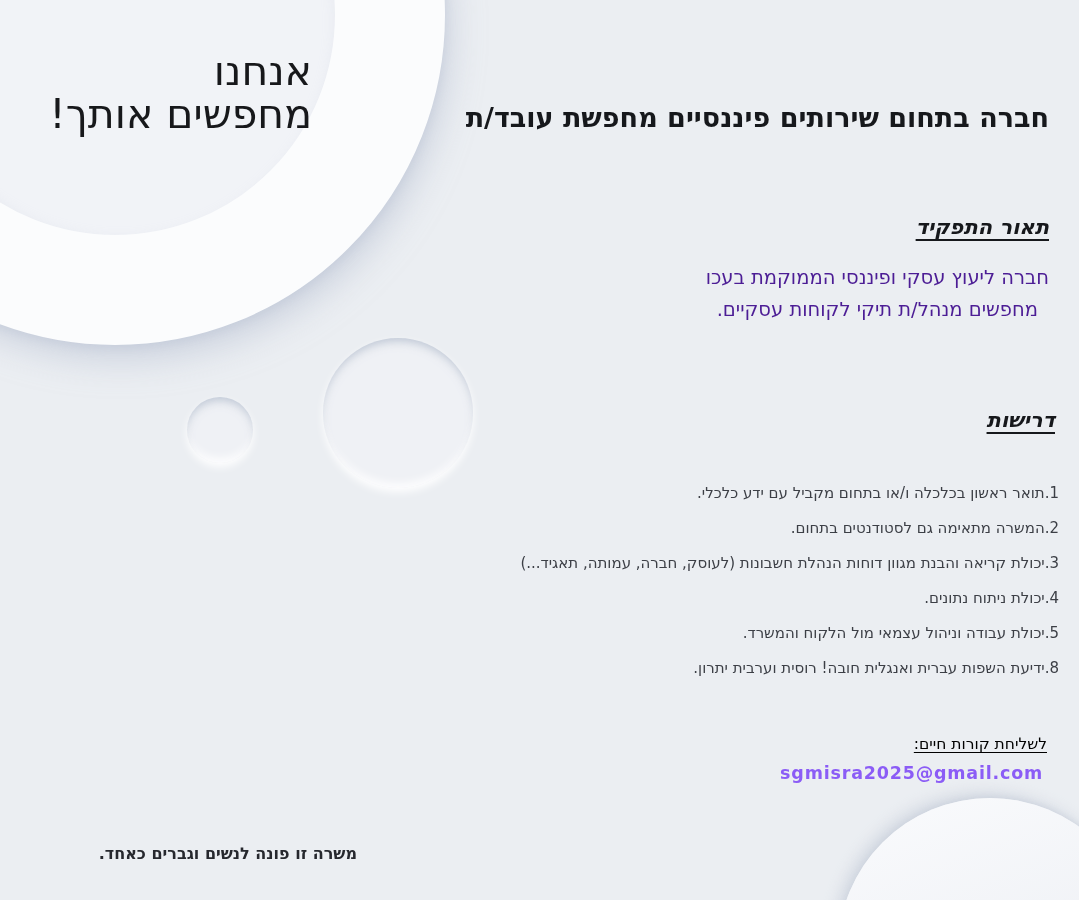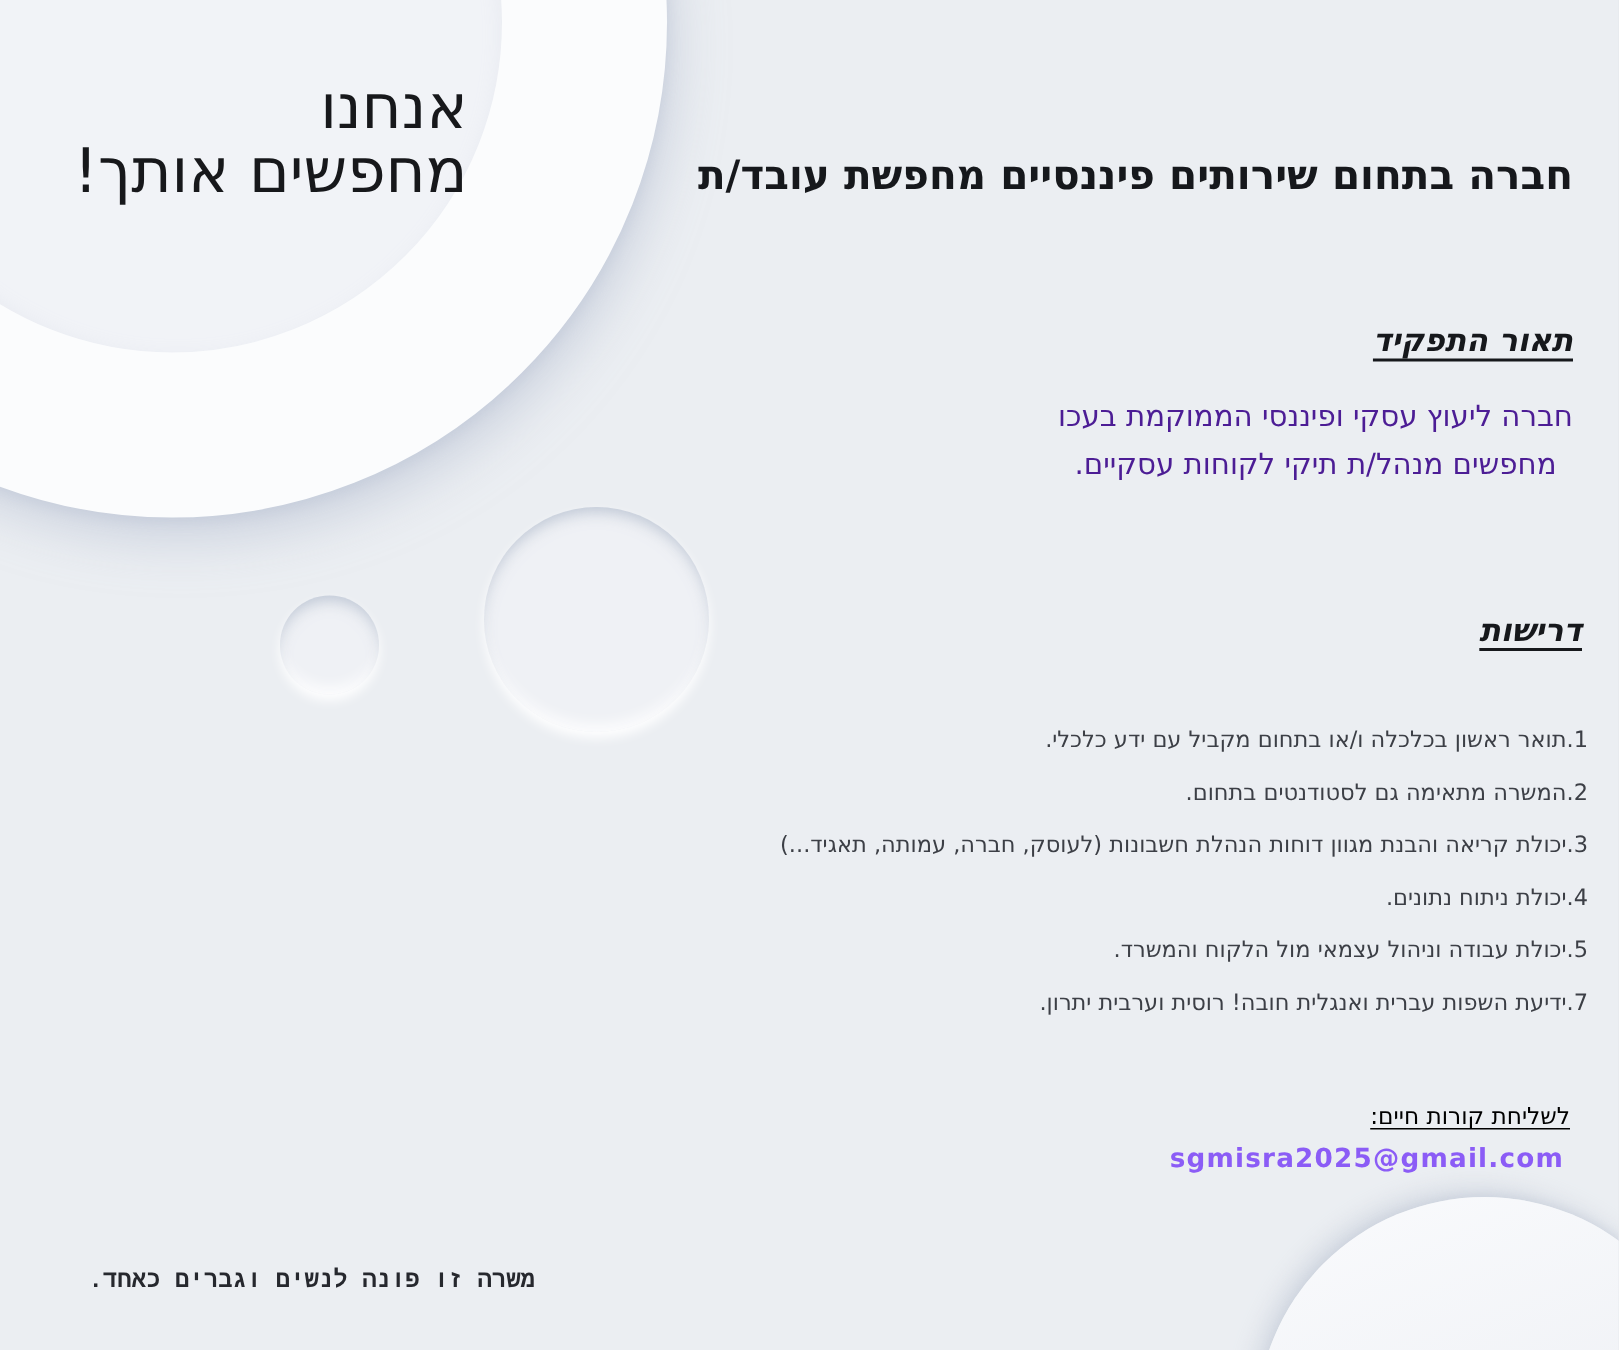--- a/index.html
+++ b/index.html
@@ -109,21 +109,20 @@
     color: #8b5cf6;
     direction: ltr;
     unicode-bidi: isolate;
   }
 
   .footer-note {
     top: 842px; right: 722px;
     font-size: 16px; line-height: 24px;
     font-weight: 700;
     color: #26282e;
-    font-family: Liberation Mono, monospace;
   }
 </style>
 </head>
 <body>
 
 <div class="page">
 
   <div class="decor ring"></div>
   <div class="decor circle-pressed circle-a"></div>
   <div class="decor circle-pressed circle-b"></div>
@@ -142,21 +141,21 @@
     <div>מחפשים מנהל/ת תיקי לקוחות עסקיים.</div>
   </div>
 
   <div class="txt sec-heading req-heading">דרישות</div>
   <div class="txt req-list">
     <div>1.תואר ראשון בכלכלה ו/או בתחום מקביל עם ידע כלכלי.</div>
     <div>2.המשרה מתאימה גם לסטודנטים בתחום.</div>
     <div>3.יכולת קריאה והבנת מגוון דוחות הנהלת חשבונות (לעוסק, חברה, עמותה, תאגיד...)</div>
     <div>4.יכולת ניתוח נתונים.</div>
     <div>5.יכולת עבודה וניהול עצמאי מול הלקוח והמשרד.</div>
-    <div>7.ידיעת השפות עברית ואנגלית חובה! רוסית וערבית יתרון.</div>
+    <div>8.ידיעת השפות עברית ואנגלית חובה! רוסית וערבית יתרון.</div>
   </div>
 
   <div class="txt cv-label">לשליחת קורות חיים:</div>
   <div class="txt cv-email">sgmisra2025@gmail.com</div>
 
   <div class="txt footer-note">משרה זו פונה לנשים וגברים כאחד.</div>
 
 </div>
 
 </body></html>

